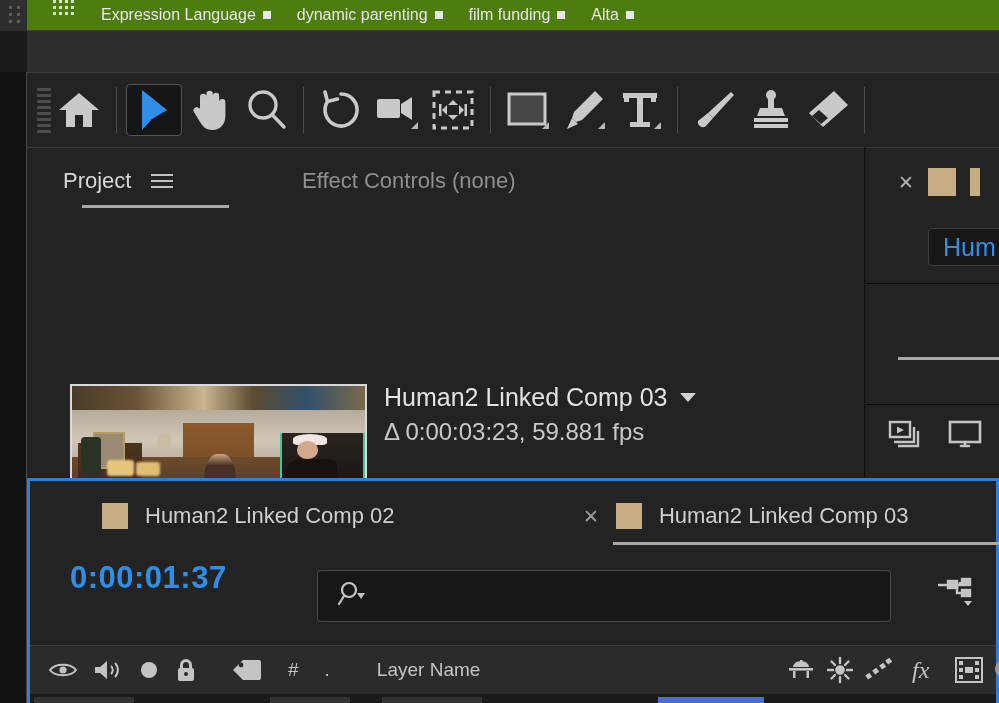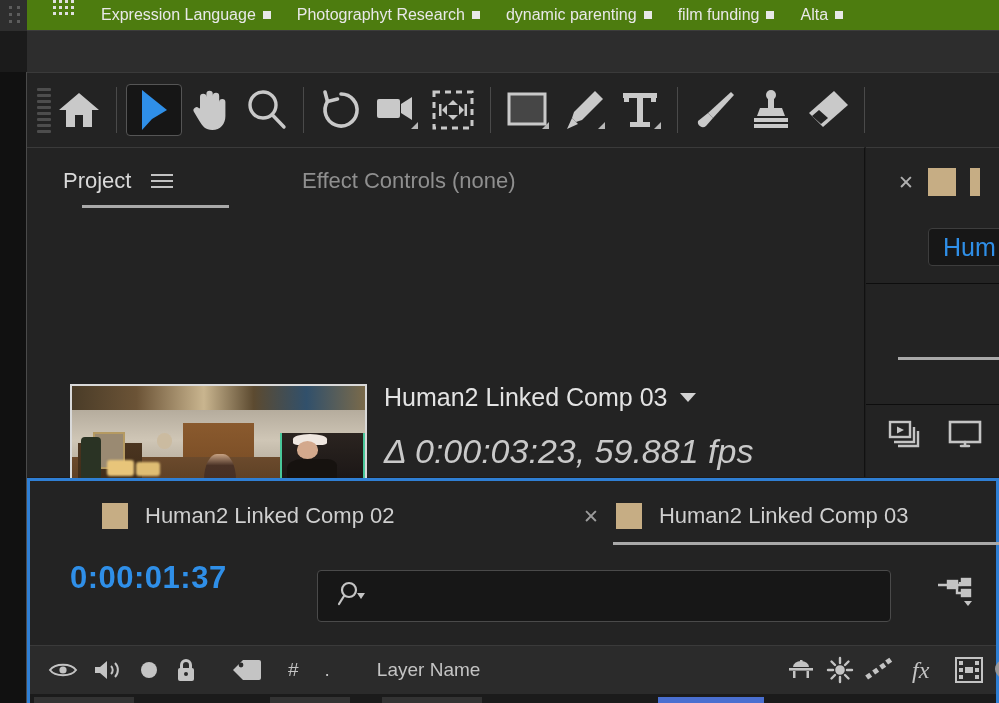--- a/index.html
+++ b/index.html
@@ -145,21 +145,21 @@
   .proj-info { position: absolute; left: 357px; top: 235px; }
   .proj-title {
     display:flex; align-items:center; gap: 12px;
     color: #e3e3e3; font-size: 25px; white-space: nowrap;
   }
   .caret-dn {
     width: 0; height: 0; border-style: solid;
     border-width: 9px 8px 0 8px; border-color: #d2d2d2 transparent transparent transparent;
   }
   .proj-dims { color: #c9c9c9; font-size: 25px; margin-top: 6px; white-space: nowrap; }
-  .proj-dur  { color: #c9c9c9; font-size: 34px; margin-top: 20px; white-space: nowrap; font-style: italic; }
+  .proj-dur  { color: #c9c9c9; font-size: 24px; margin-top: 6px; white-space: nowrap; }
 
   .proj-scrollarea {
     position:absolute; left: 455px; top: 420px; width: 384px; height: 45px;
     background:#1f1f1f;
   }
   .proj-scrollpill {
     position:absolute; left: 483px; top: 426px; width: 107px; height: 34px;
     background: #3a3a3a; border-radius: 17px;
   }
 
@@ -257,24 +257,20 @@
         <i></i>
         <i></i>
         <i></i>
         <i></i>
         <i></i>
         <i></i>
         <i></i>
     </div>
     <div class="tab-item">
       <span>Expression Language</span>
-      <span class="sq"></span>
-    </div>
-    <div class="tab-item">
-      <span>Photographyt Research</span>
       <span class="sq"></span>
     </div>
     <div class="tab-item">
       <span>dynamic parenting</span>
       <span class="sq"></span>
     </div>
     <div class="tab-item">
       <span>film funding</span>
       <span class="sq"></span>
     </div>

